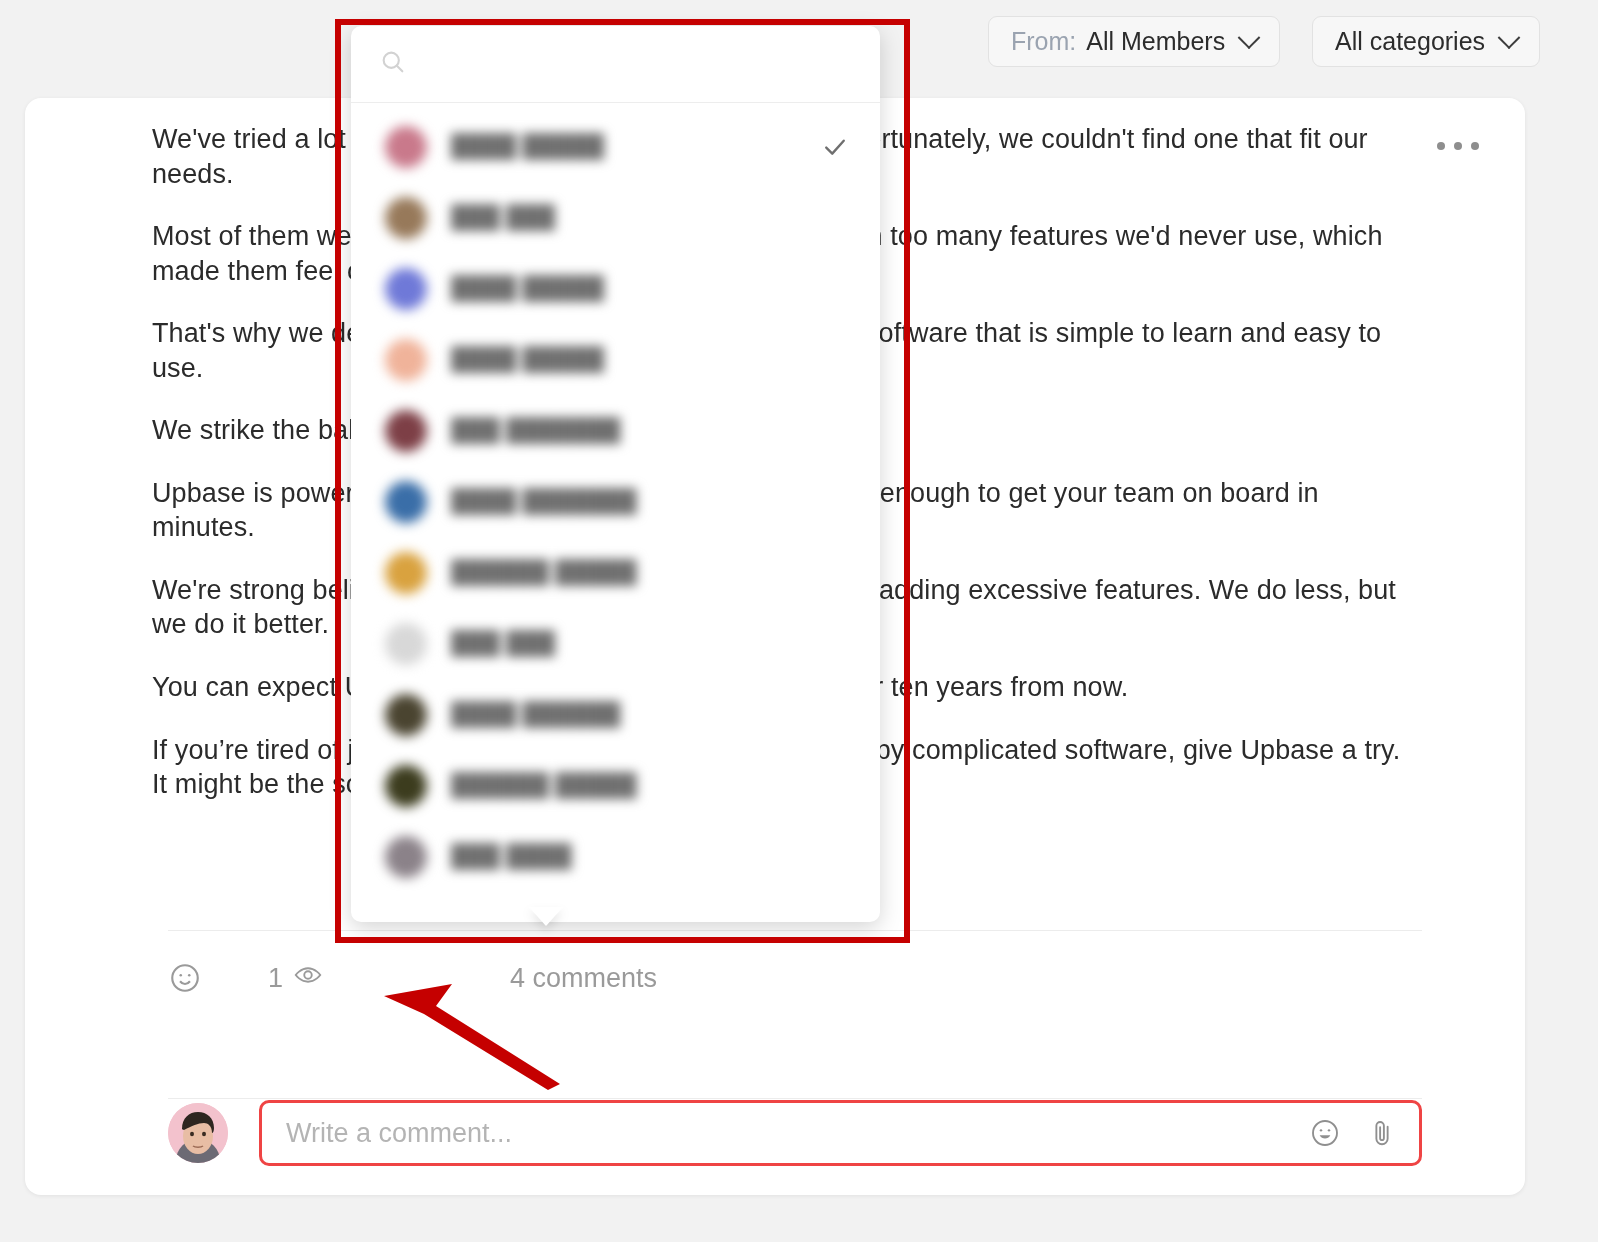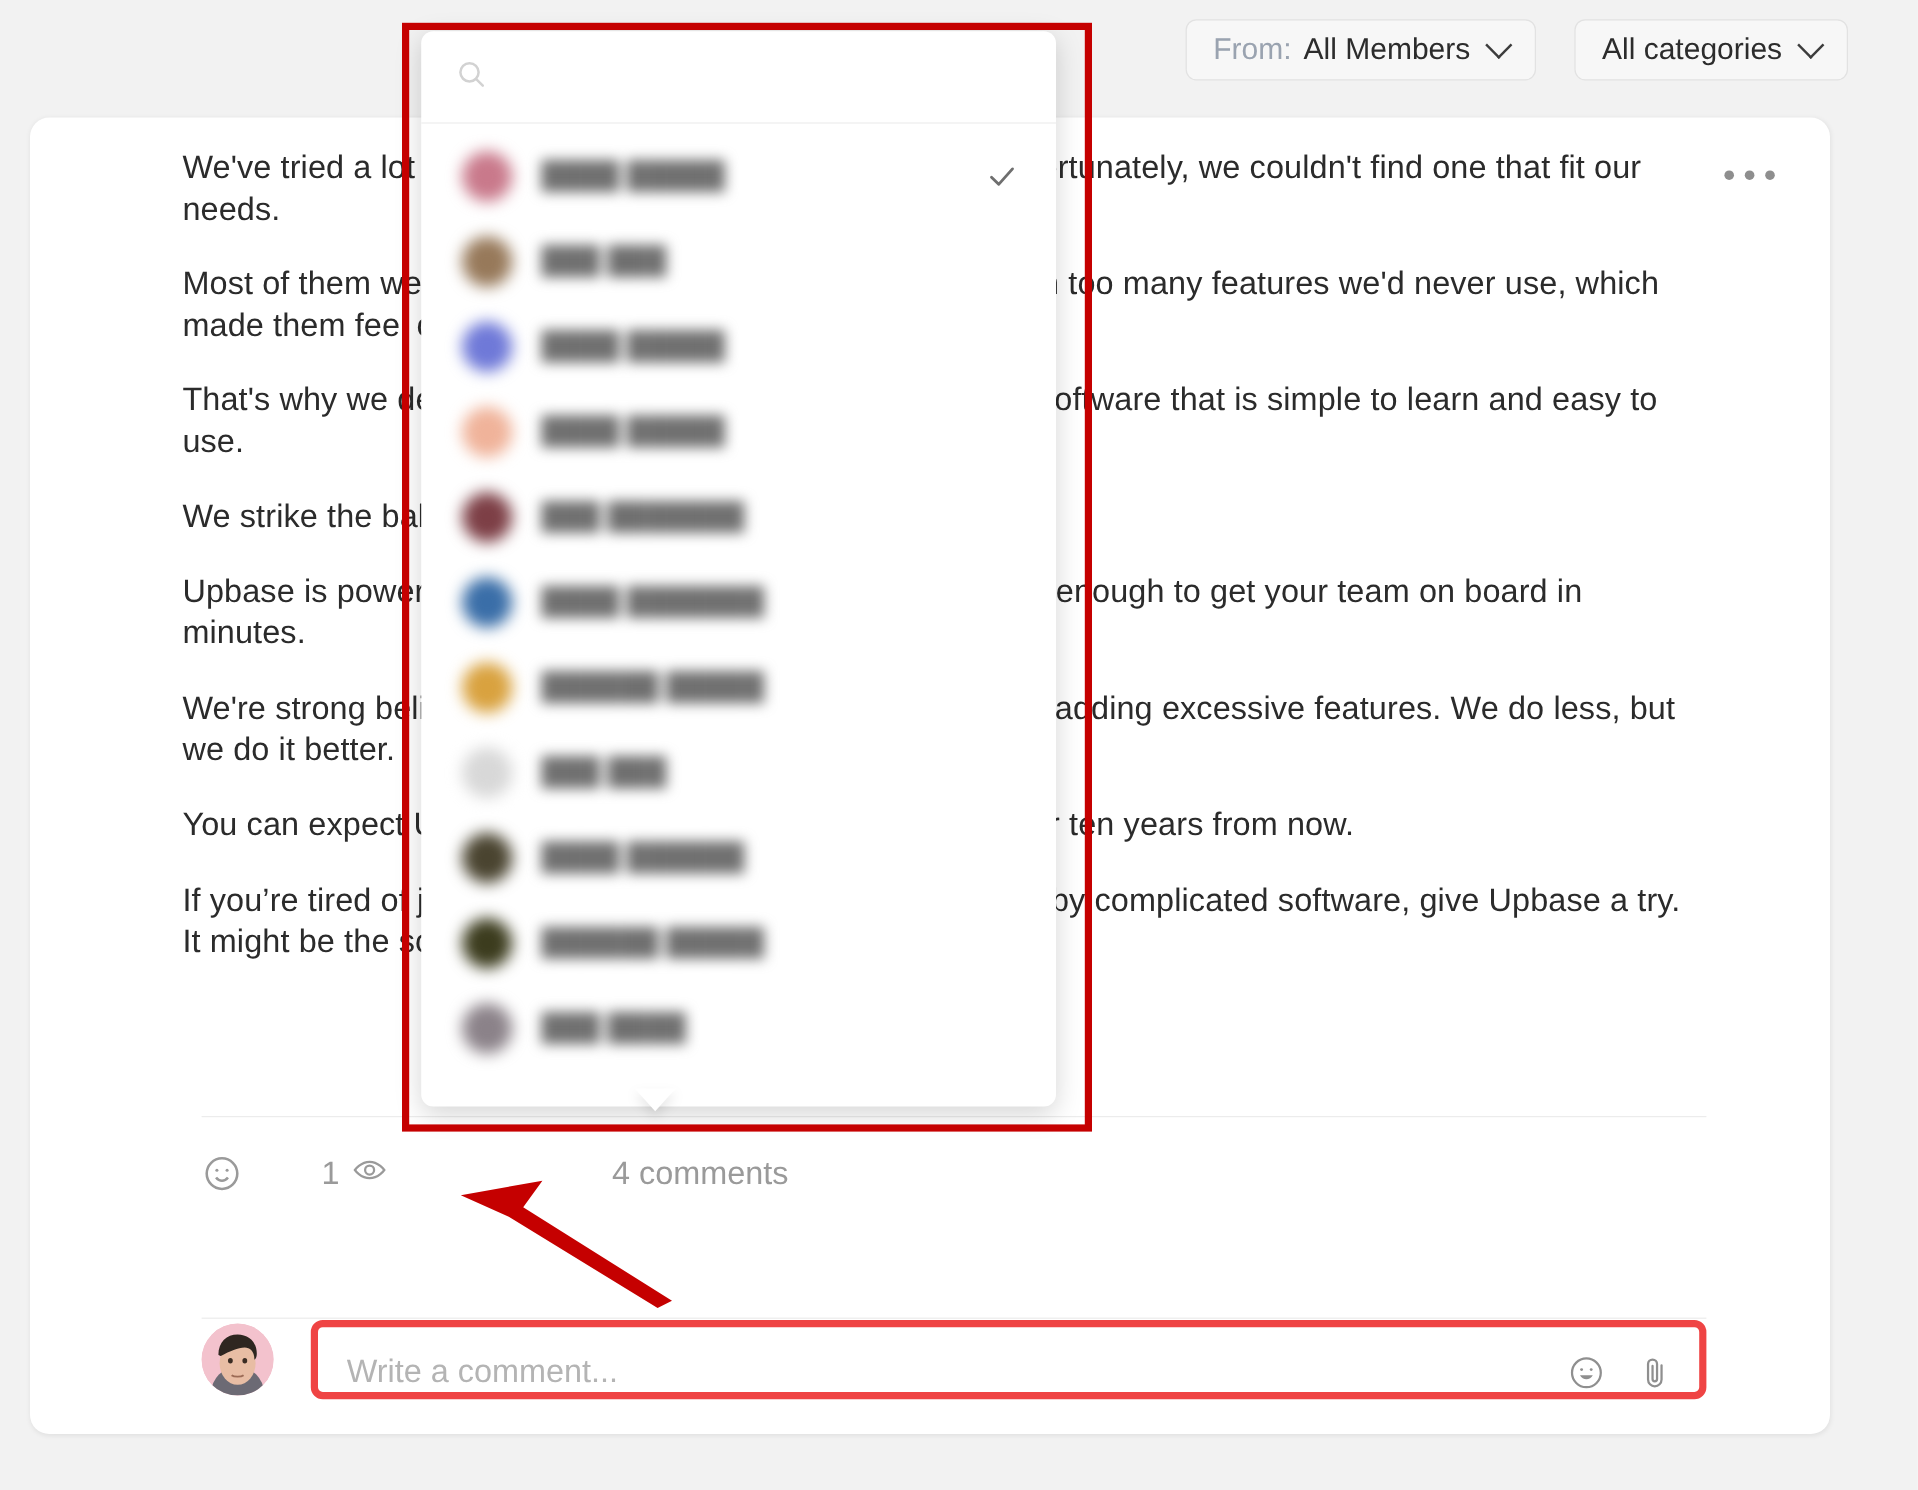--- a/index.html
+++ b/index.html
@@ -109,22 +109,22 @@
     display: flex; align-items: center; gap: 31px;
   }
   .avatar {
     width: 60px; height: 60px; border-radius: 50%;
     background: #f3c2cd; flex: 0 0 60px;
     position: relative; overflow: hidden;
   }
   .avatar svg { position: absolute; left: 0; top: 0; }
   .comment-input-wrap {
     flex: 1; height: 66px;
-    border: 6px solid #ef4444; border-radius: 10px;
-    display: flex; align-items: flex-end;
+    border: 3px solid #ef4444; border-radius: 10px;
+    display: flex; align-items: center;
     padding: 0 22px;
     background: #fff;
   }
   .comment-input {
     flex: 1; border: none; outline: none;
     font-size: 27px; color: #3a3a3a;
     font-family: "Liberation Sans", sans-serif;
     background: transparent;
   }
   .comment-input::placeholder { color: #b4b4b4; }

